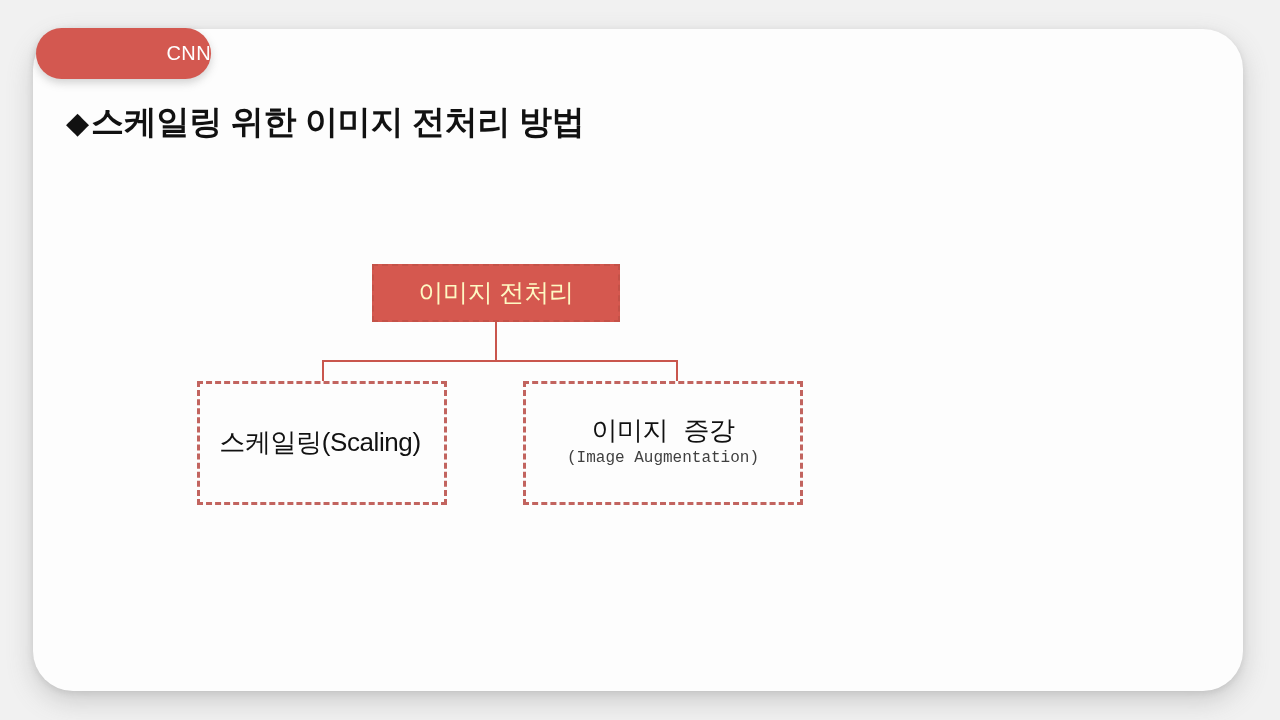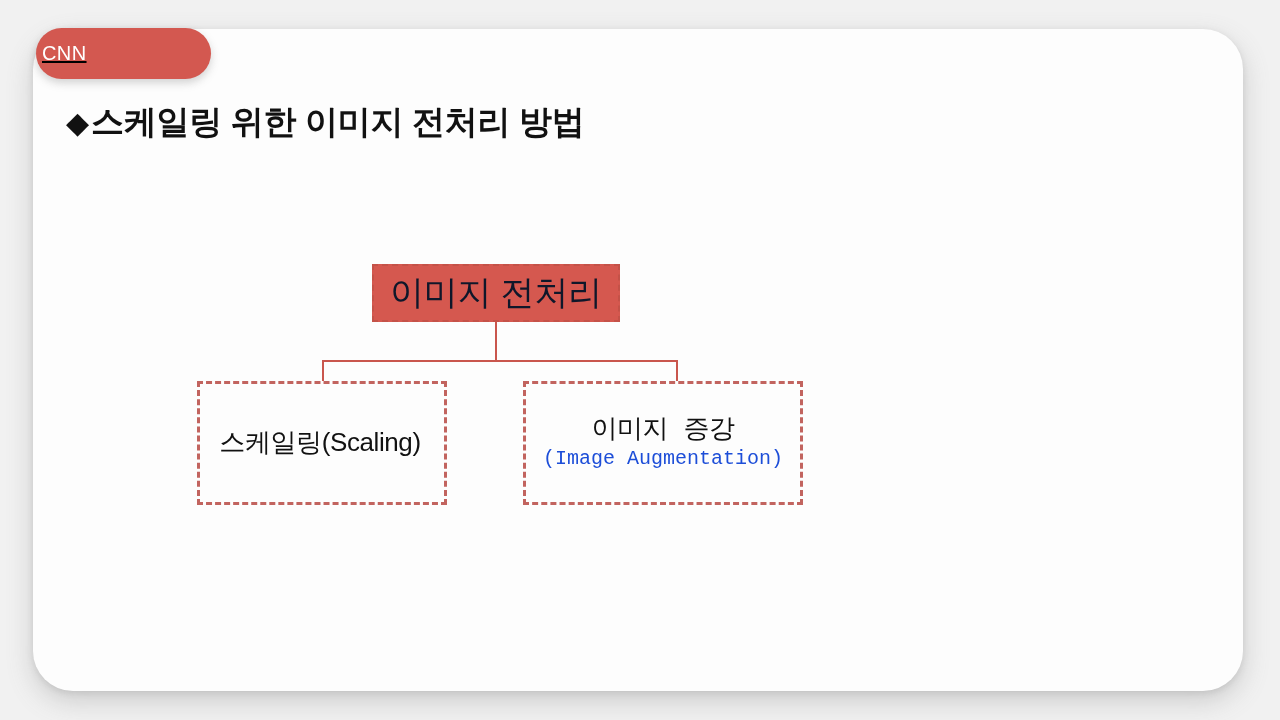--- a/index.html
+++ b/index.html
@@ -33,23 +33,22 @@
     position: absolute;
     left: 36px;
     top: 28px;
     width: 175px;
     height: 51px;
     background: #d35850;
     border-radius: 26px;
     box-shadow: 0 4px 9px rgba(120,120,120,0.32);
     display: flex;
     align-items: center;
-    justify-content: flex-start;
+    justify-content: flex-end;
     z-index: 5;
-    text-decoration: underline;
   }
   #section-tab .tab-label {
     color: #ffffff;
     font-size: 20px;
     letter-spacing: 0.4px;
     padding-left: 6px;
   }
 
   
   #slide-title {
@@ -96,22 +95,22 @@
   
   #node-root {
     left: 372px;
     top: 264px;
     width: 248px;
     height: 58px;
     background: #d5584f;
     border: 2px dashed #c45248;
   }
   #node-root .node-title {
-    color: #0f172a;
-    font-size: 34px;
+    color: #fef9c3;
+    font-size: 25px;
     line-height: 1.1;
     letter-spacing: -0.2px;
   }
 
   
   .node-child {
     background: transparent;
     border: 3px dashed #c2645f;
   }
   #node-scaling {
@@ -128,22 +127,22 @@
     font-family: Liberation Mono, monospace;
   }
   .node-child .node-title {
     color: #111111;
     font-size: 26px;
     line-height: 1.12;
     letter-spacing: -0.4px;
     white-space: nowrap;
   }
   .node-child .node-subtitle {
-    color: #1d4ed8;
-    font-size: 20px;
+    color: #404040;
+    font-size: 16px;
     line-height: 1.15;
     margin-top: 2px;
     white-space: nowrap;
   }
   #node-scaling .node-title {
     
     transform: translateX(-2px);
   }
 
   

